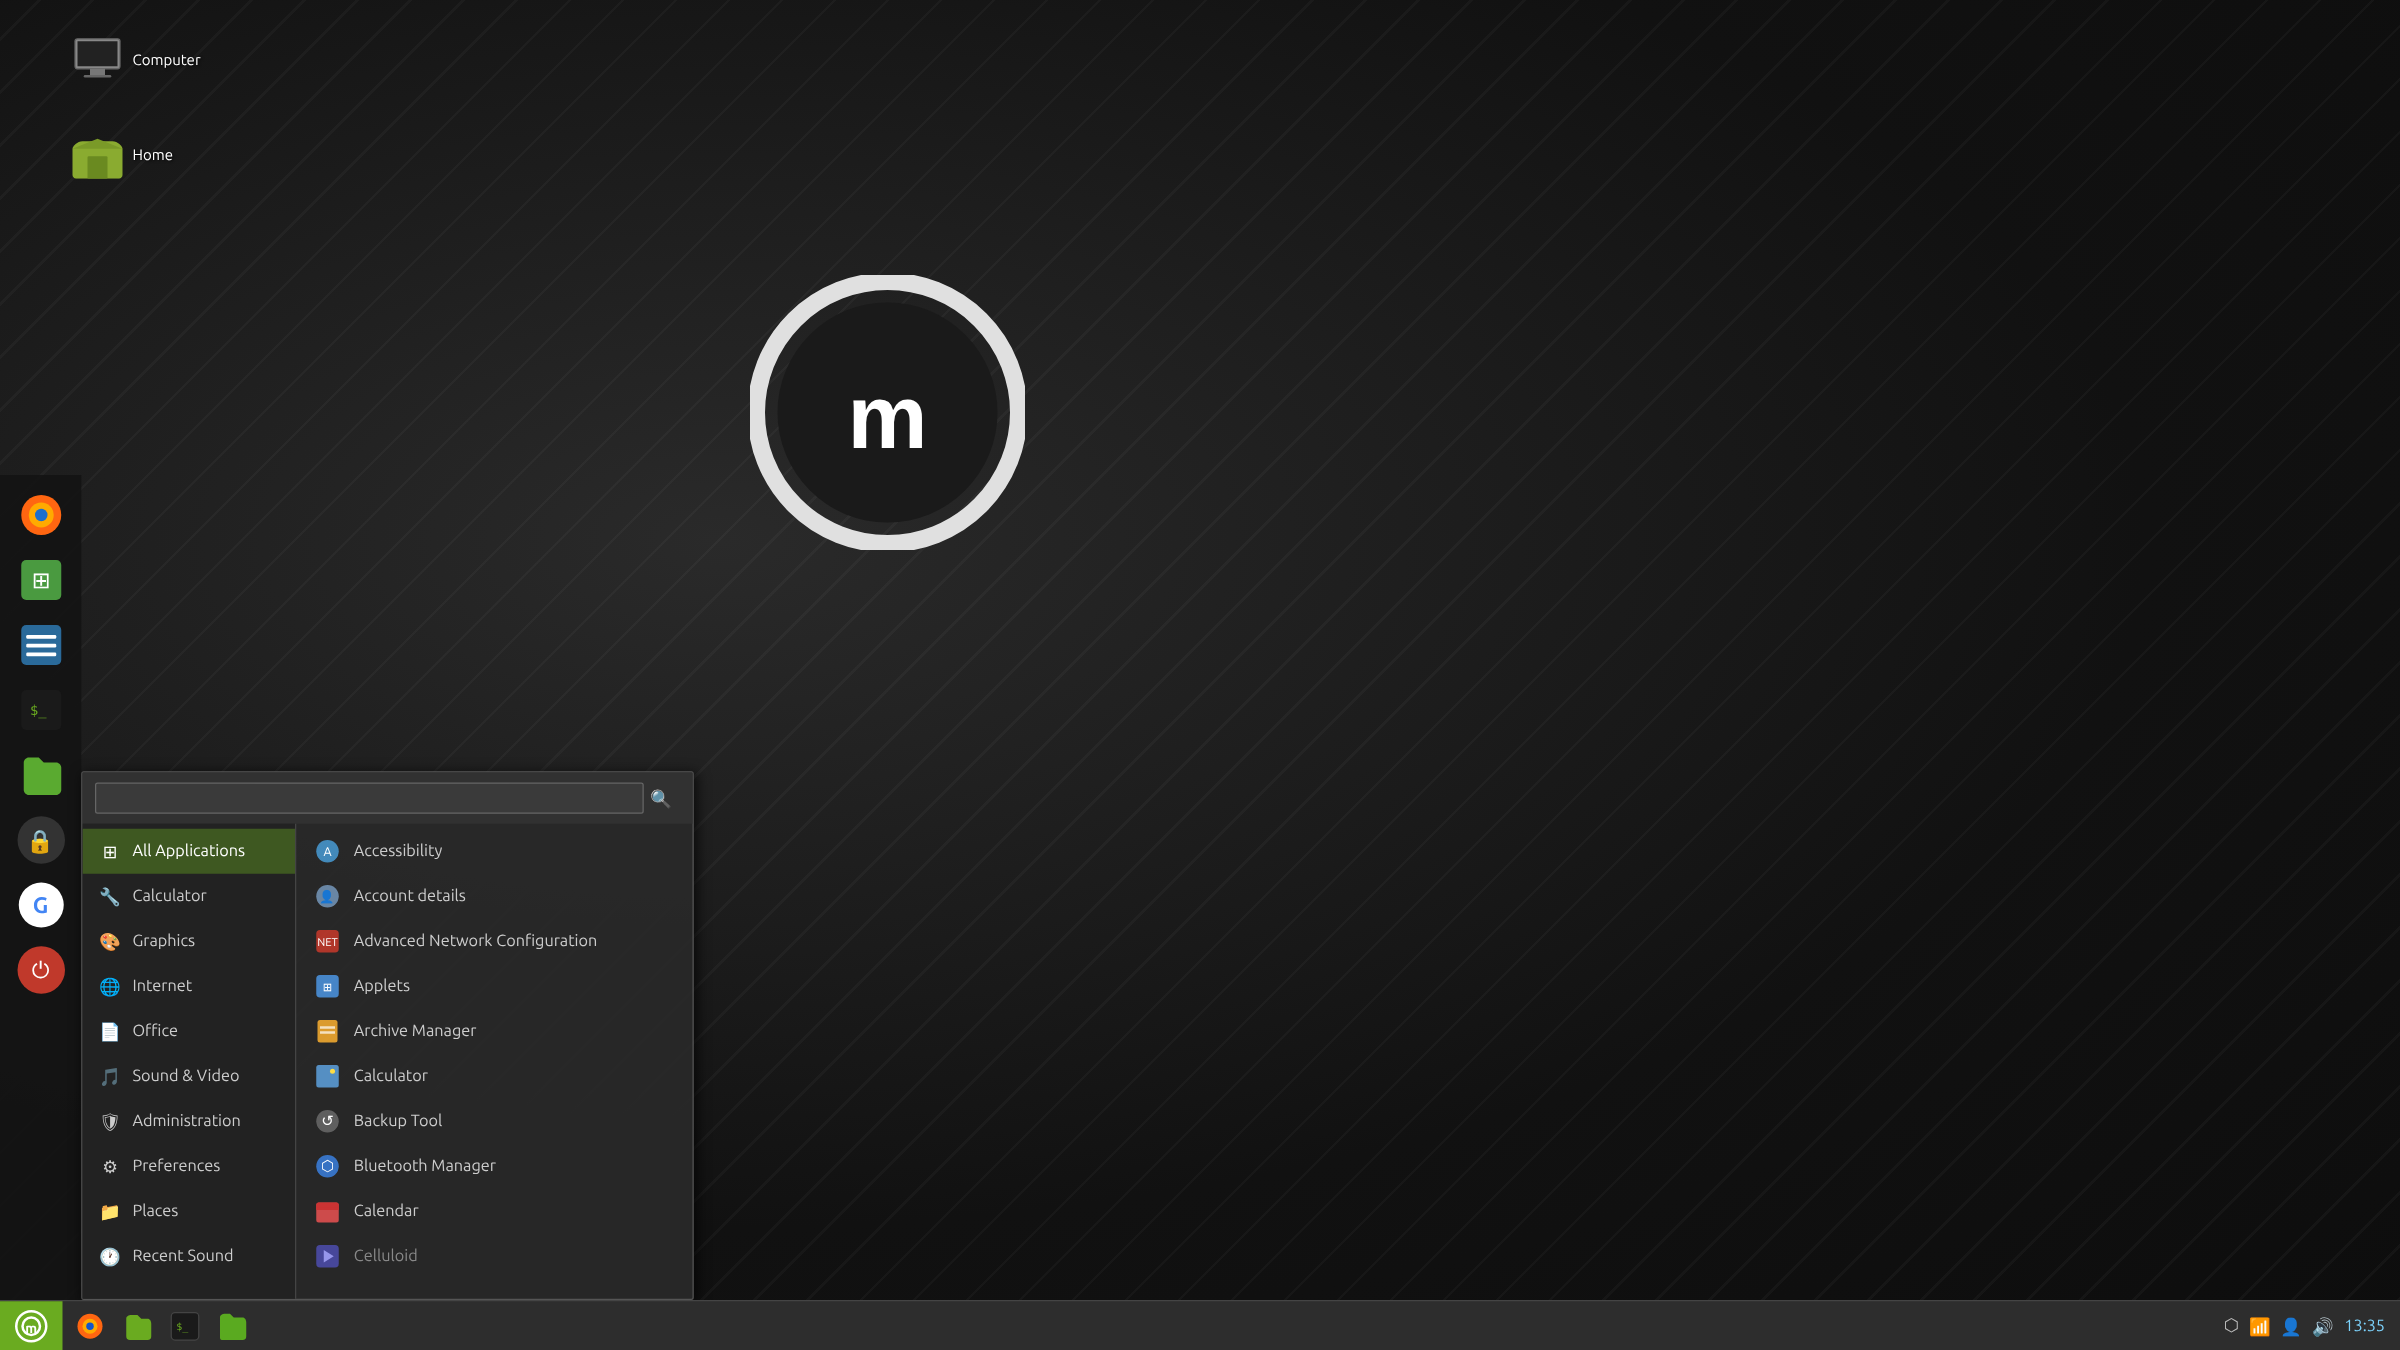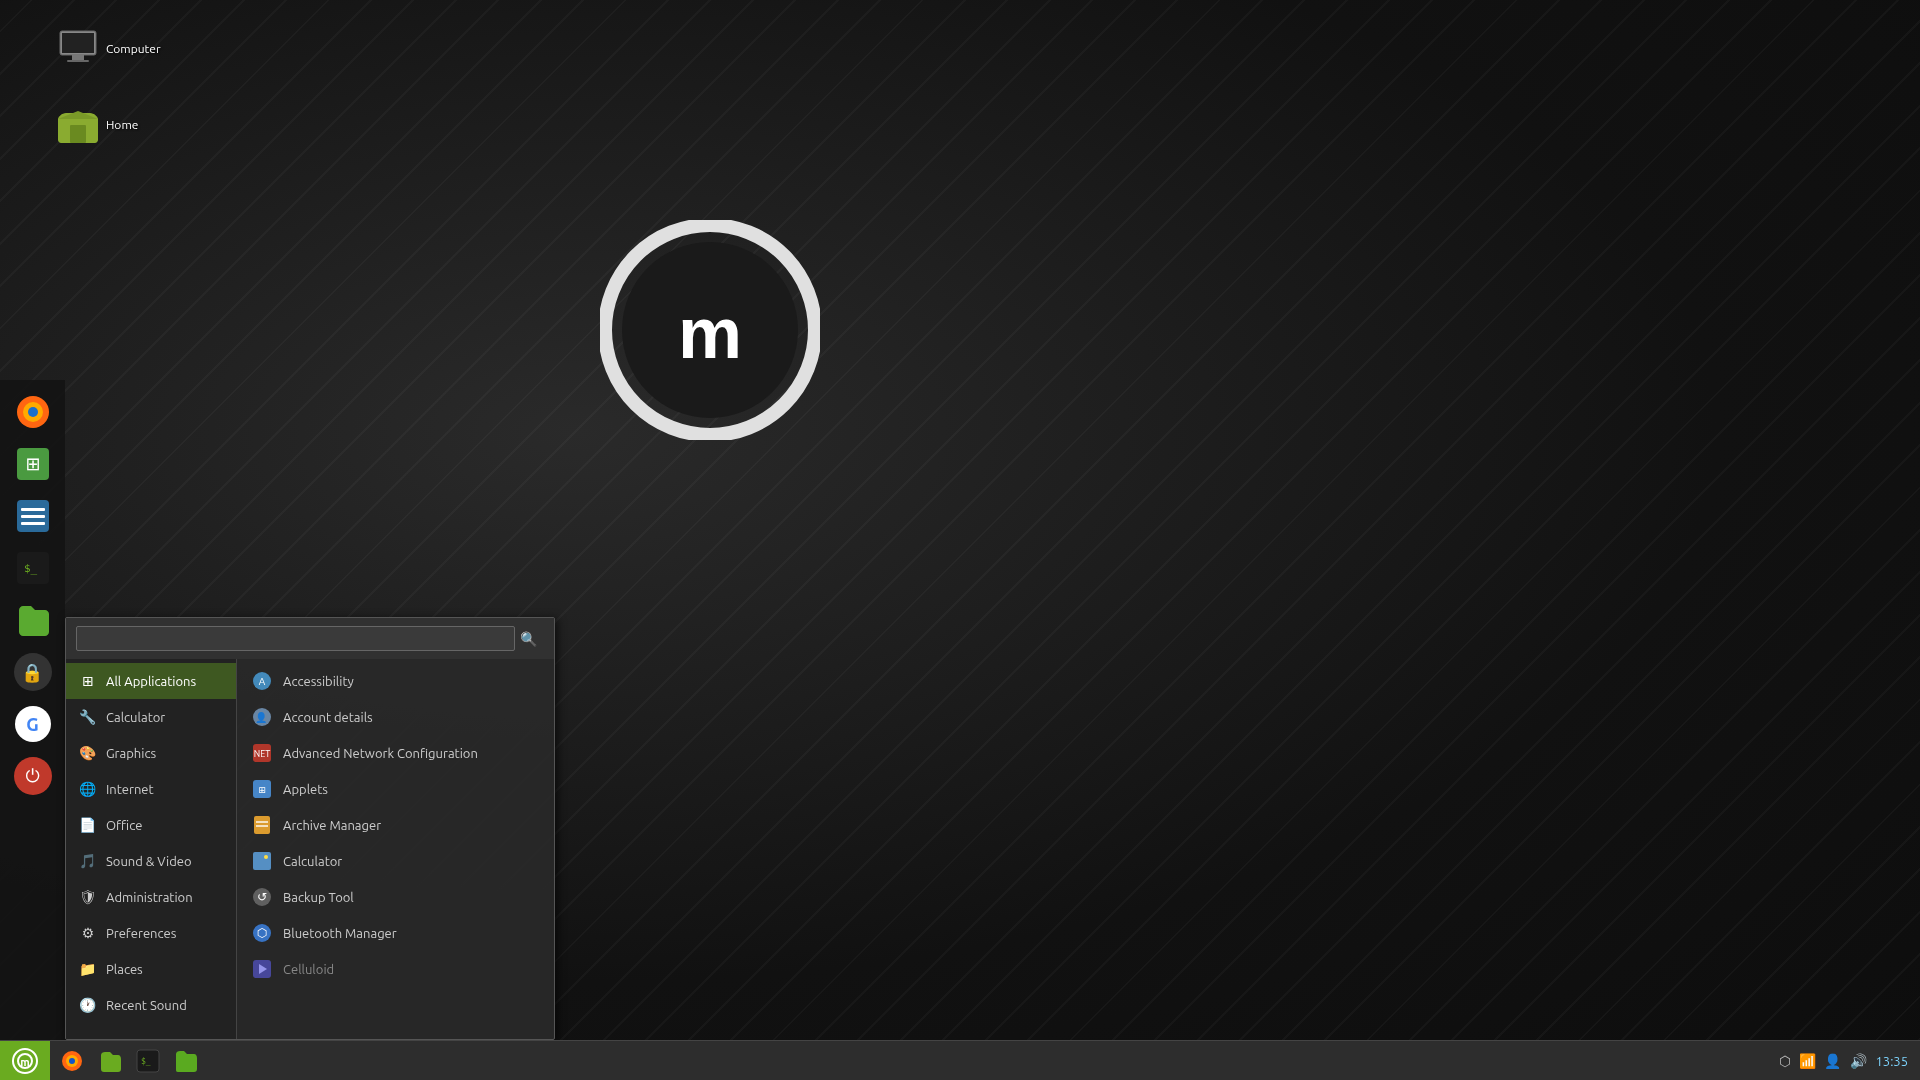--- a/index.html
+++ b/index.html
@@ -553,20 +553,30 @@
           <span class="app-icon">
             <svg width="20" height="20" viewBox="0 0 20 20">
                 <circle cx="10" cy="10" r="9" fill="#3a7bd5" opacity="0.9"></circle>
                 <text x="10" y="14" text-anchor="middle" font-size="12" fill="white">⬡</text>
               </svg>
           </span>
           <span>Bluetooth Manager</span>
         </div>
 
 
+        <div class="app-item">
+          <span class="app-icon">
+            <svg width="20" height="20" viewBox="0 0 20 20">
+                <rect x="1" y="3" width="18" height="16" rx="2" fill="#e05050" opacity="0.9"></rect>
+                <rect x="1" y="3" width="18" height="6" fill="#cc3333" rx="2"></rect>
+                <rect x="1" y="7" width="18" height="2" fill="#cc3333"></rect>
+              </svg>
+          </span>
+          <span>Calendar</span>
+        </div>
 
         <div class="app-item dimmed">
           <span class="app-icon">
             <svg width="20" height="20" viewBox="0 0 20 20">
                 <rect x="1" y="1" width="18" height="18" rx="3" fill="#5555cc" opacity="0.7"></rect>
                 <polygon points="7,5 15,10 7,15" fill="#aaaaff" opacity="0.8"></polygon>
               </svg>
           </span>
           <span>Celluloid</span>
         </div>

